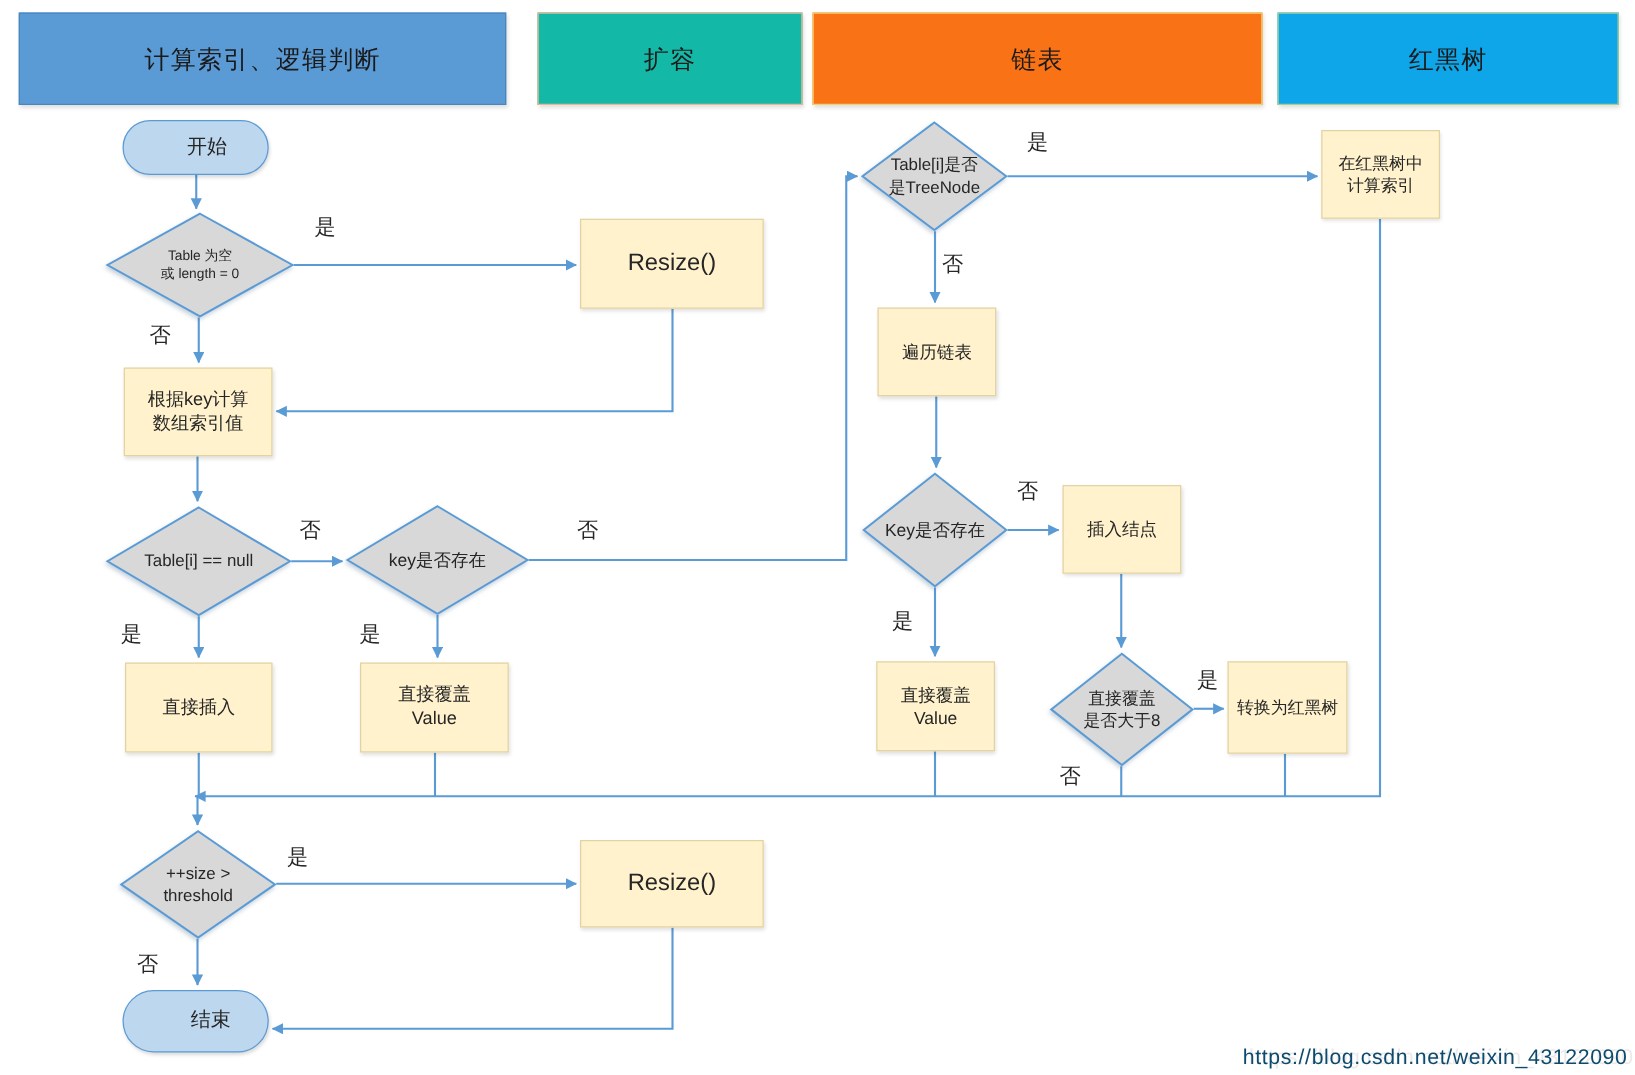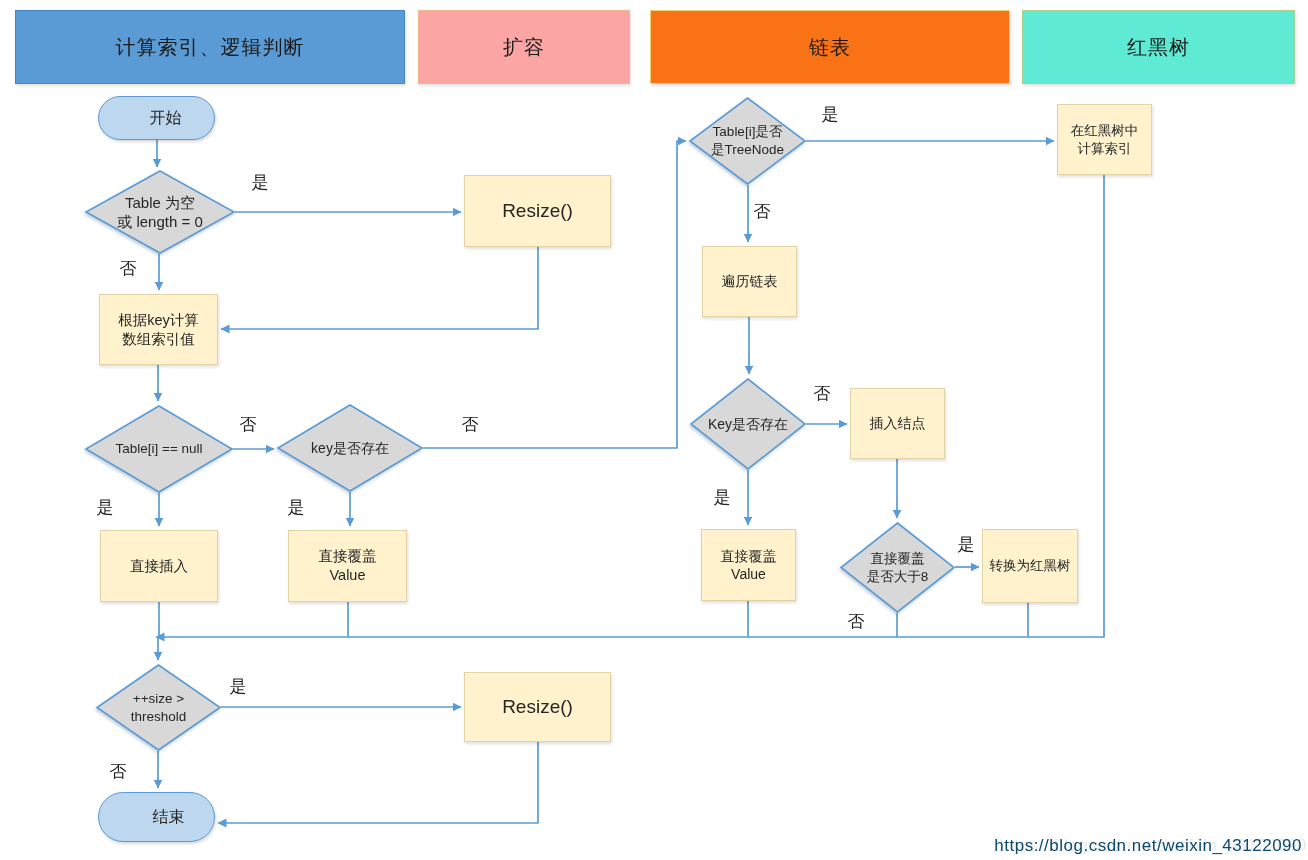--- a/index.html
+++ b/index.html
@@ -79,36 +79,36 @@
         <polyline points="348,602 348,637"></polyline>
         <polyline points="159,602 159,637"></polyline>
         <polyline points="158,637 158,660" marker-end="url(#arr)"></polyline>
         <polyline points="221,707 461,707" marker-end="url(#arr)"></polyline>
         <polyline points="158,751 158,788" marker-end="url(#arr)"></polyline>
         <polyline points="538,742 538,823 218,823" marker-end="url(#arr)"></polyline>
       </g>
   </svg>
   <div id="headers">
       <div class="col-header" style="left: 15px; top: 10px; width: 388px; height: 72px; background: rgb(91, 155, 213); border: 1px solid rgb(74, 133, 192);">计算索引、逻辑判断</div>
-      <div class="col-header" style="left: 418px; top: 10px; width: 210px; height: 72px; background: #fca5a5; border: 1px solid rgb(235, 182, 144);">扩容</div>
+      <div class="col-header" style="left: 430px; top: 10px; width: 210px; height: 72px; background: #14b8a6; border: 1px solid rgb(235, 182, 144);">扩容</div>
       <div class="col-header" style="left: 650px; top: 10px; width: 358px; height: 72px; background: #f97316; border: 1px solid rgb(240, 210, 114);">链表</div>
-      <div class="col-header" style="left: 1022px; top: 10px; width: 271px; height: 72px; background: #5eead4; border: 1px solid rgb(169, 206, 146);">红黑树</div>
+      <div class="col-header" style="left: 1022px; top: 10px; width: 271px; height: 72px; background: #0ea5e9; border: 1px solid rgb(169, 206, 146);">红黑树</div>
     </div>
   <div id="nodes">
       <div class="node terminator" style="left: 98px; top: 96px; width: 117px; height: 44px;">
         <div class="node-box" style="border-radius: 22px;">
           <div class="node-text" style="font-size: 16px; margin-left: 18px;">开始</div>
         </div>
       </div>
       <div class="node decision" style="left: 85px; top: 170px; width: 150px; height: 84px;">
         <svg width="150" height="84">
           <polygon points="75,1 149,42 75,83 1,42"></polygon>
         </svg>
         <div class="node-box">
-          <div class="node-text" style="font-size: 15px;">Table 为空
+          <div class="node-text" style="font-size: 11px;">Table 为空
 或 length = 0</div>
         </div>
       </div>
       <div class="node process" style="left: 464px; top: 175px; width: 147px; height: 72px;">
         <div class="node-box">
           <div class="node-text" style="font-size: 19px;">Resize()</div>
         </div>
       </div>
       <div class="node process" style="left: 99px; top: 294px; width: 119px; height: 71px;">
         <div class="node-box">

